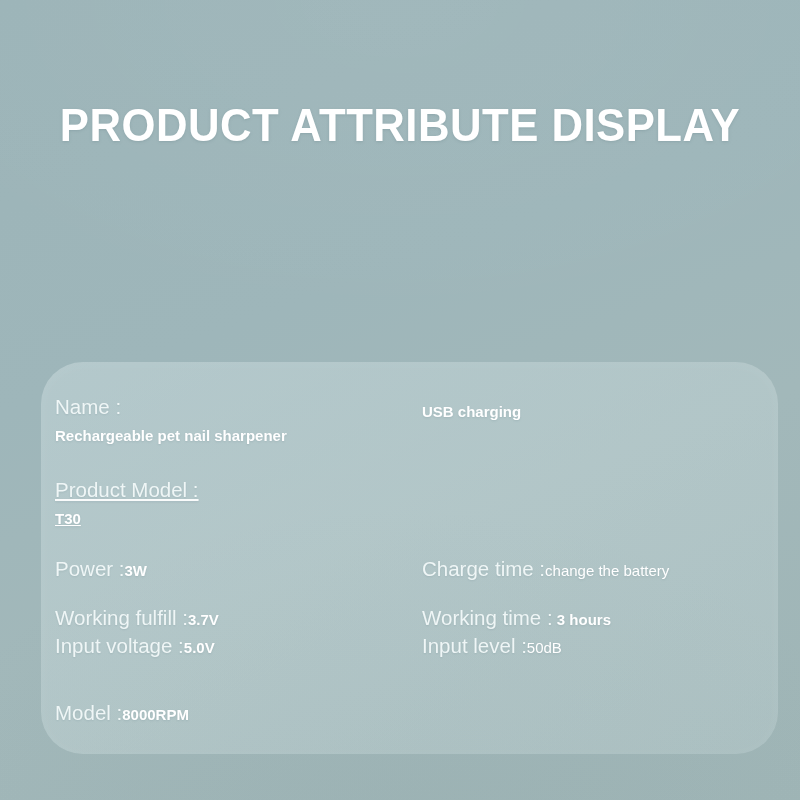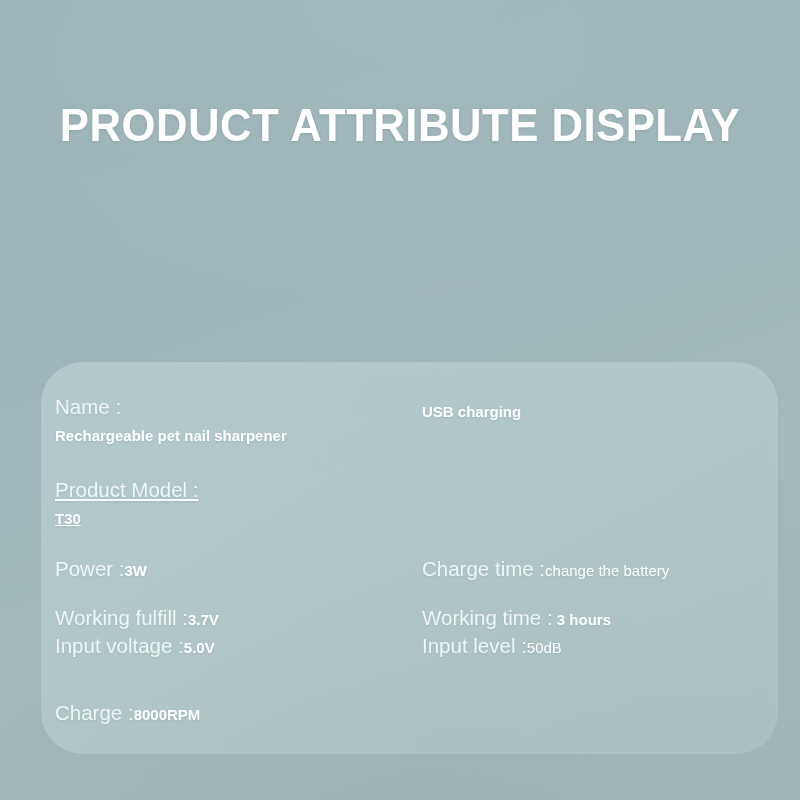--- a/index.html
+++ b/index.html
@@ -156,21 +156,21 @@
 
       <div class="row r4">
         <span class="label">Working fulfill :</span><span class="value bold">3.7V</span>
       </div>
 
       <div class="row r5">
         <span class="label">Input voltage :</span><span class="value bold">5.0V</span>
       </div>
 
       <div class="row r6">
-        <span class="label">Charge :</span><span class="value bold">8000RPM</span>
+        <span class="label">Model :</span><span class="value bold">8000RPM</span>
       </div>
 
     </div>
 
     <div class="col col-right">
 
       <div class="row stack r1">
         <span class="value bold">USB charging</span>
       </div>
 

